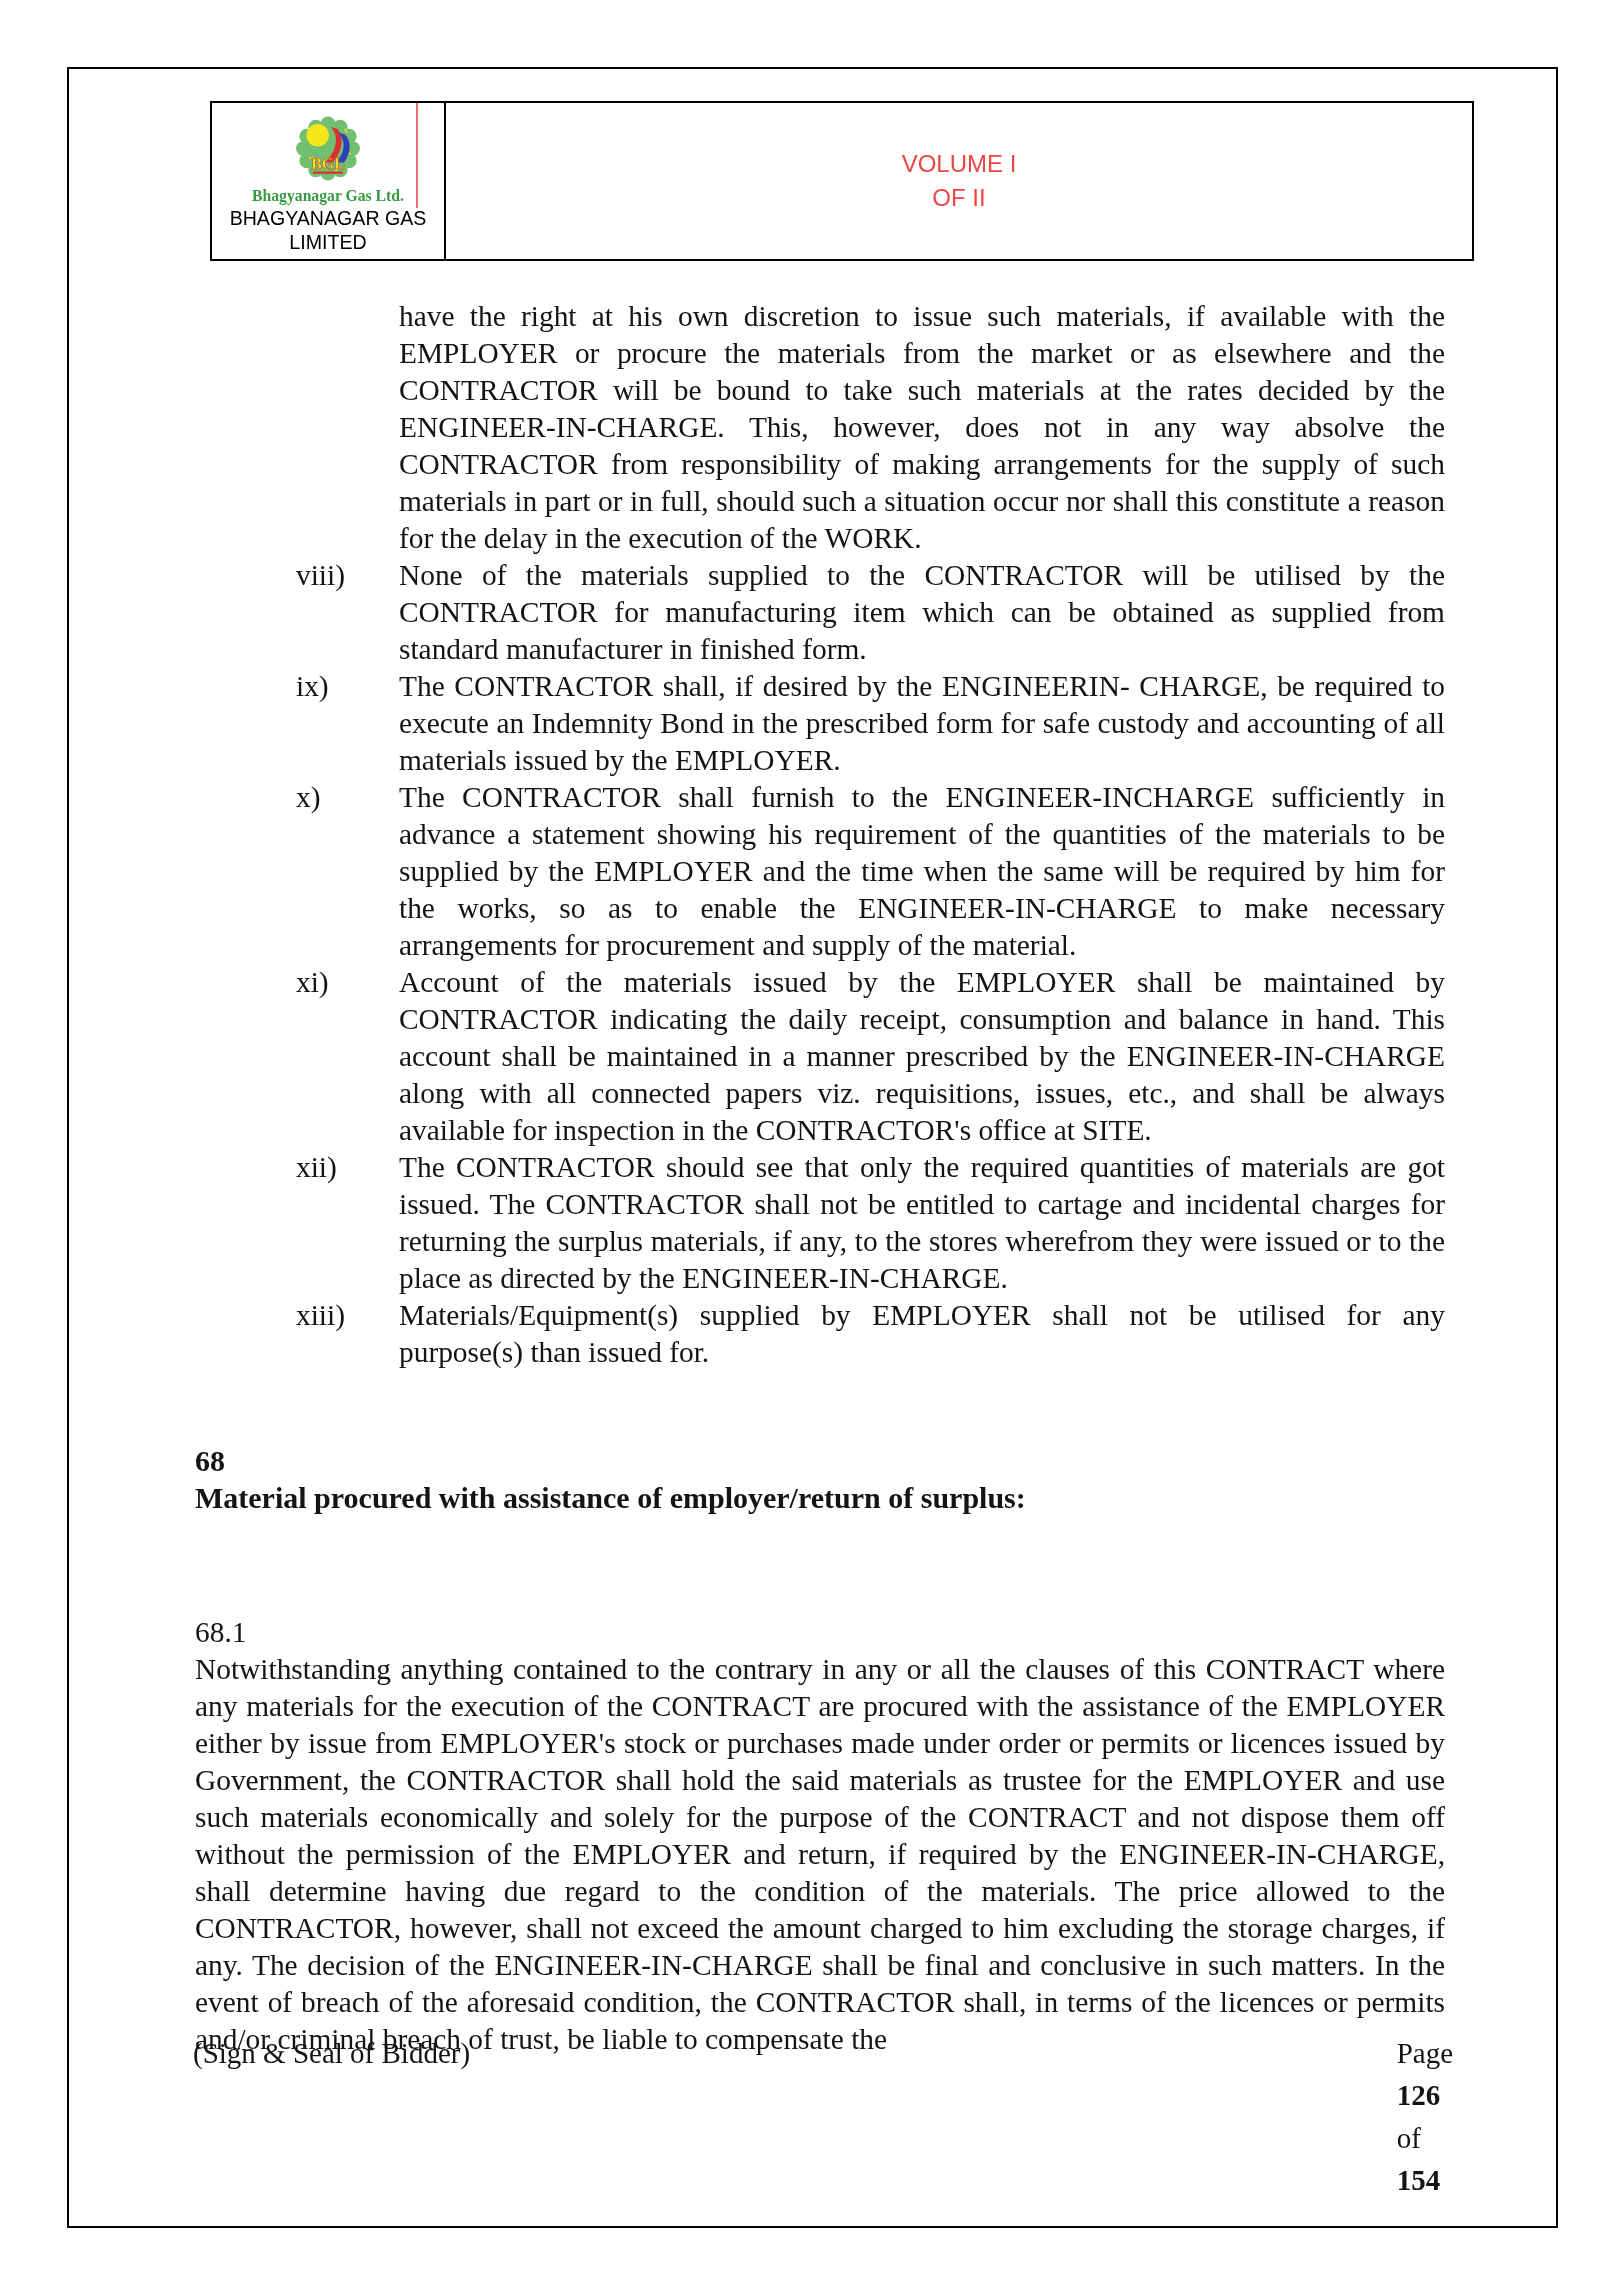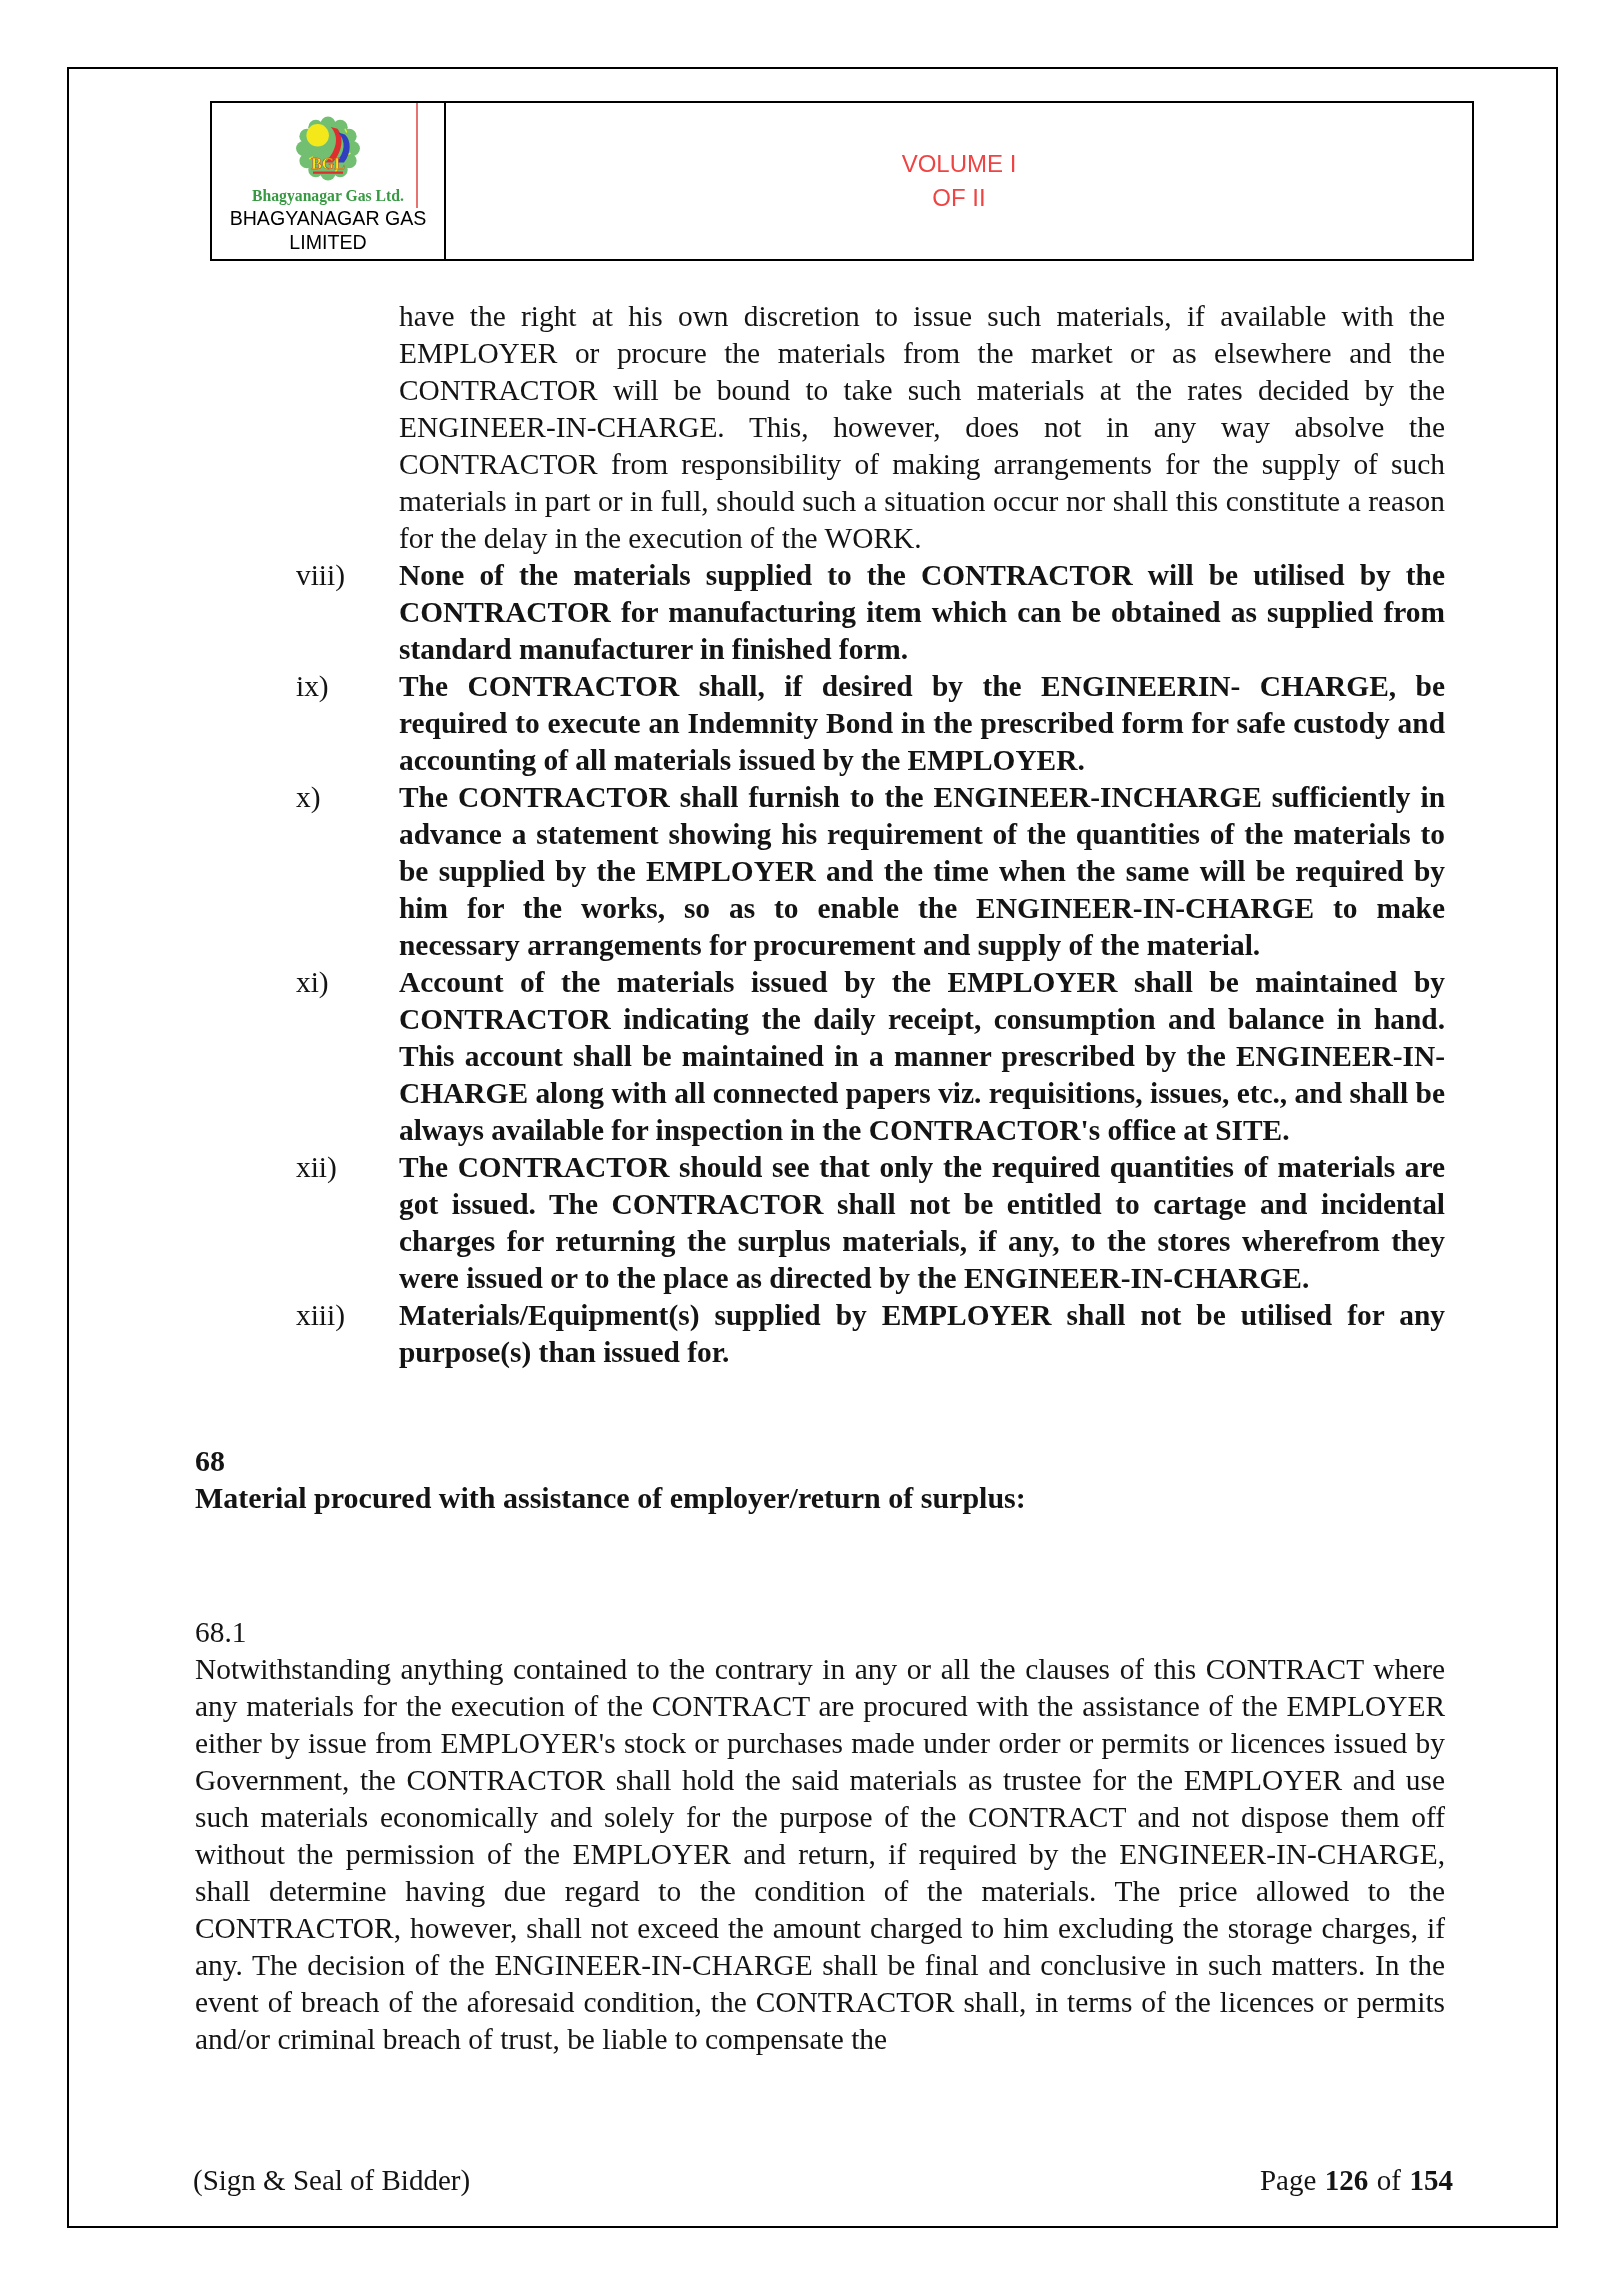--- a/index.html
+++ b/index.html
@@ -83,36 +83,36 @@
     text-align:center;
   }
   
   .content{
     position:absolute;left:126px;top:229px;right:111px;
     font-size:29.4px;line-height:37px;
   }
   .intro-para{margin-left:204px;text-align:justify;}
   .clause-item{display:flex;}
   .item-num{flex:none;width:103px;margin-left:101px;}
-  .item-text{flex:1;text-align:justify;font-weight:bold;}
+  .item-text{flex:1;text-align:justify;}
   .section-heading{
     display:flex;font-weight:bold;font-size:30px;
     margin-top:71px;margin-bottom:98px;flex-direction:column;
   }
   .section-num{flex:none;width:104px;}
   .clause-681{display:flex;flex-direction:column;}
   .clause-num{flex:none;width:107px;}
   .clause-text{flex:1;text-align:justify;}
   
   .footer{
     position:absolute;left:124px;right:103px;bottom:29px;
     display:flex;justify-content:space-between;align-items:baseline;
     font-size:29px;line-height:34px;
   }
-  .page-num{display:flex;gap:8.5px;align-items:flex-end;}
+  .page-num{display:flex;gap:8.5px;align-items:flex-start;flex-direction:column;}
   .bold{font-weight:bold;}
 </style>
 </head>
 <body>
 
 <div class="page">
   <div class="page-border">
 
     <div class="header-table">
 

